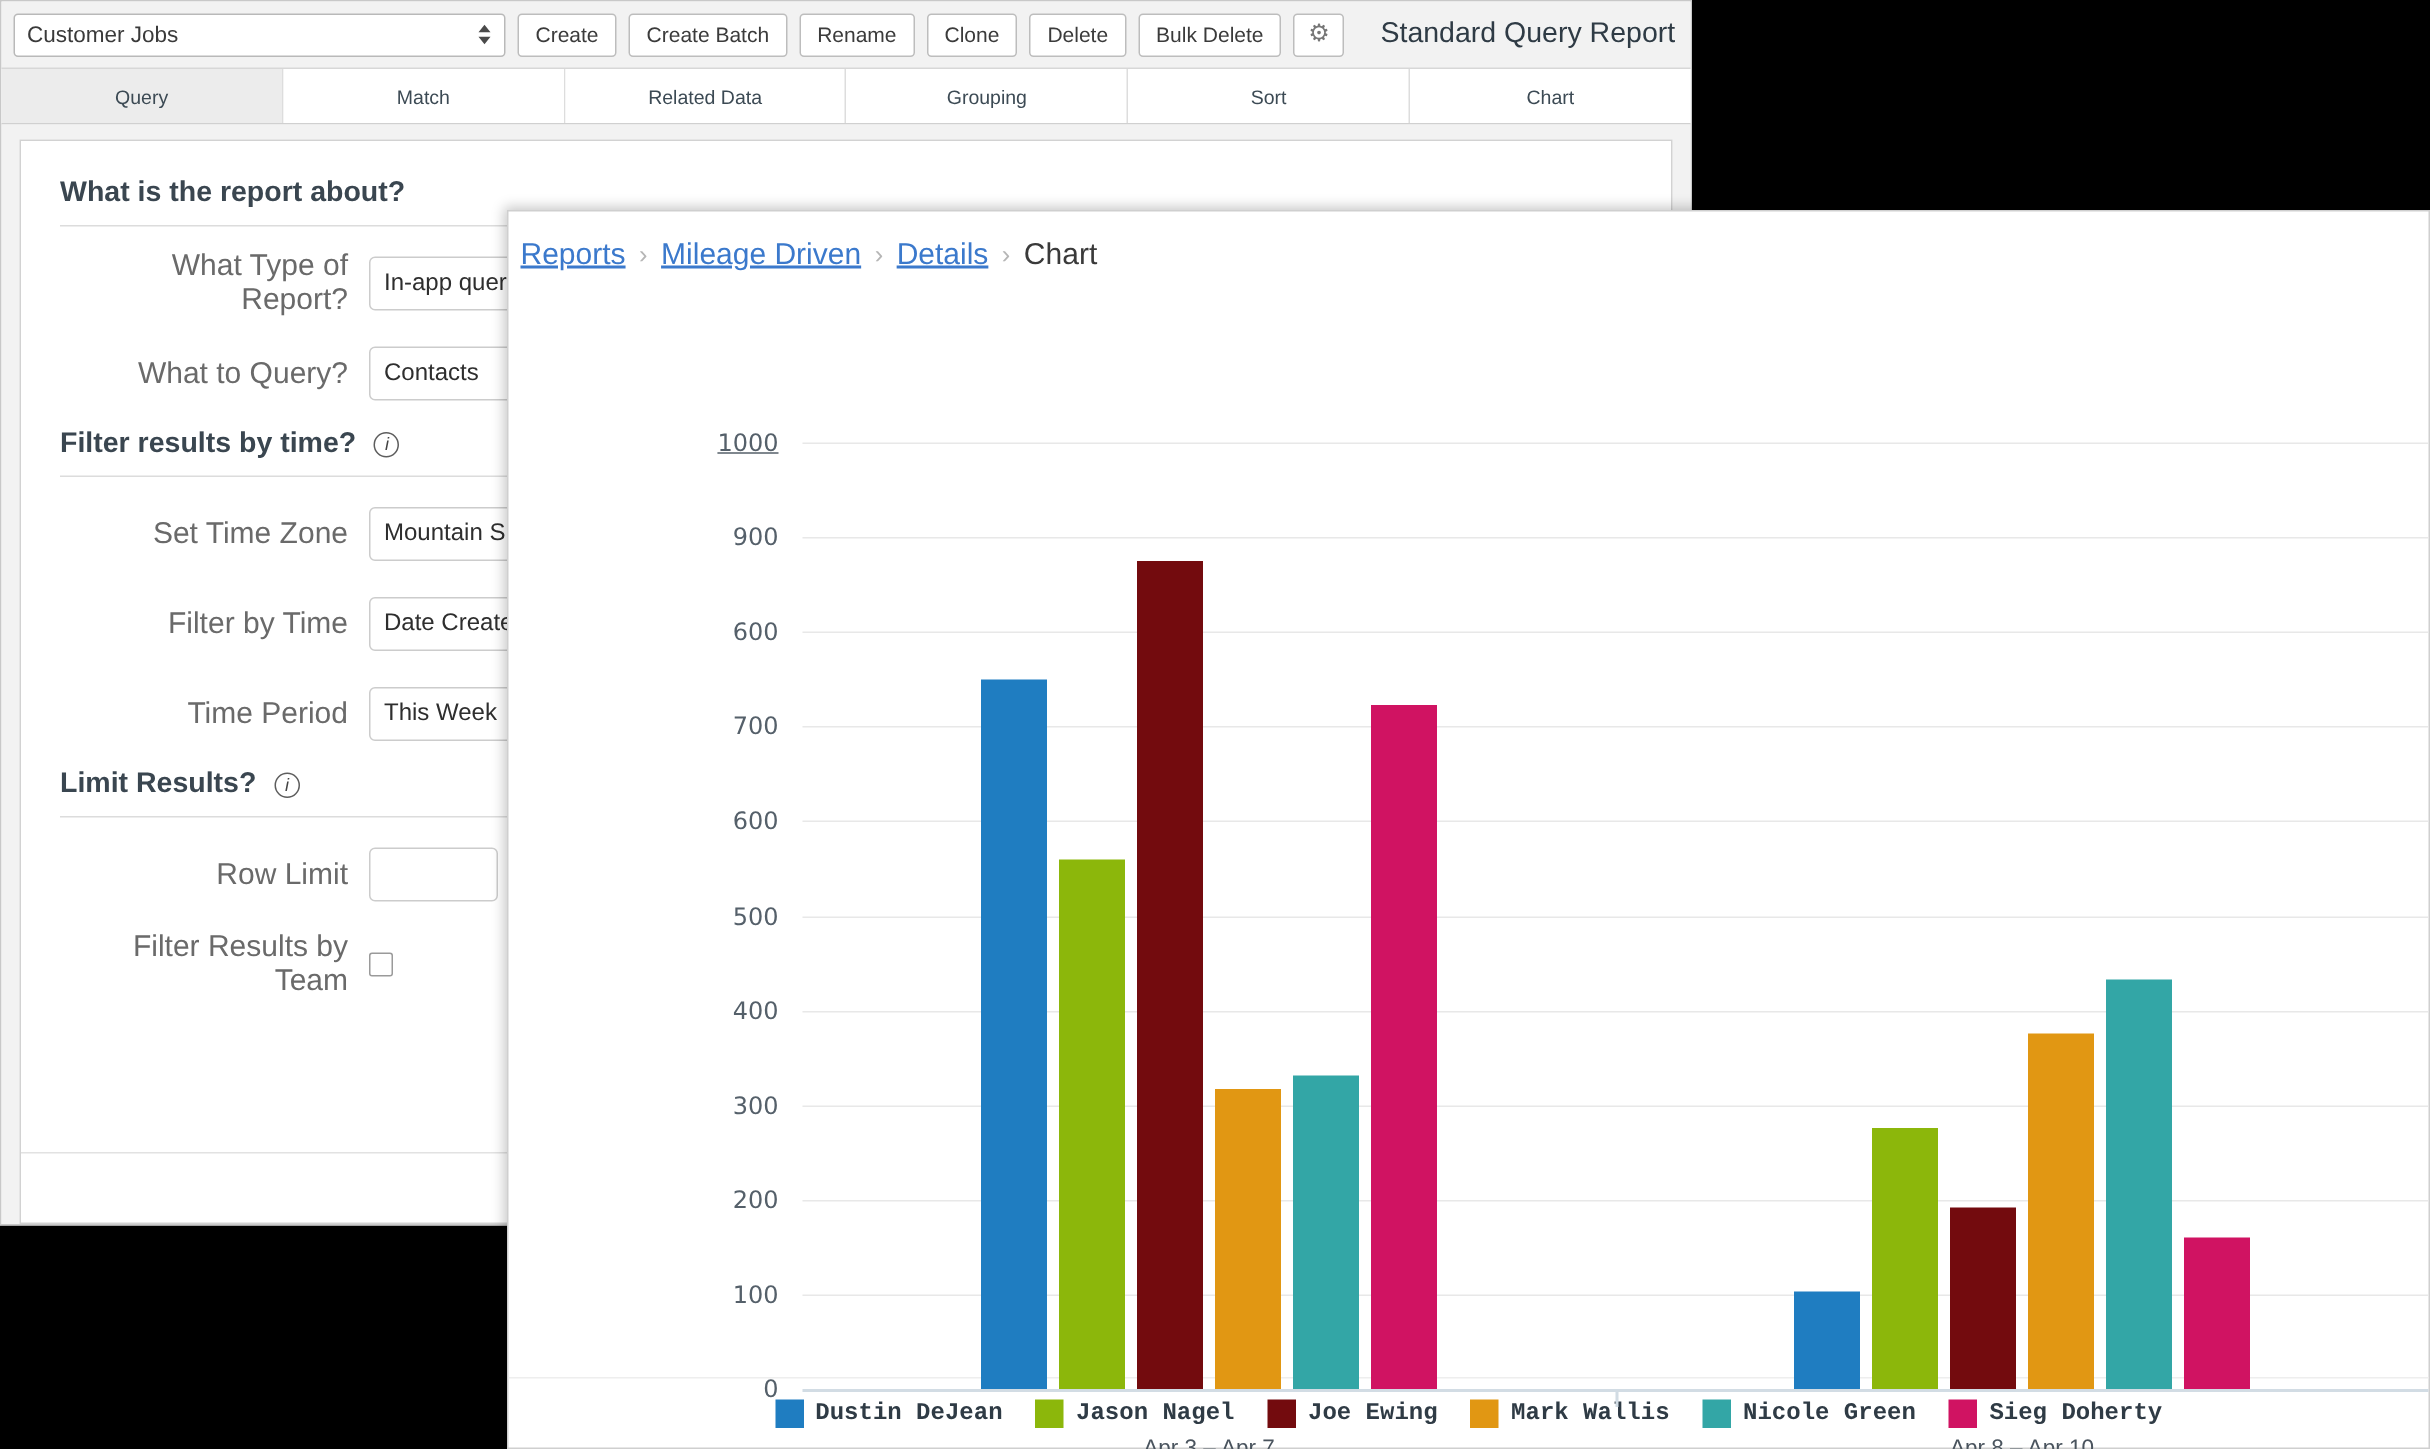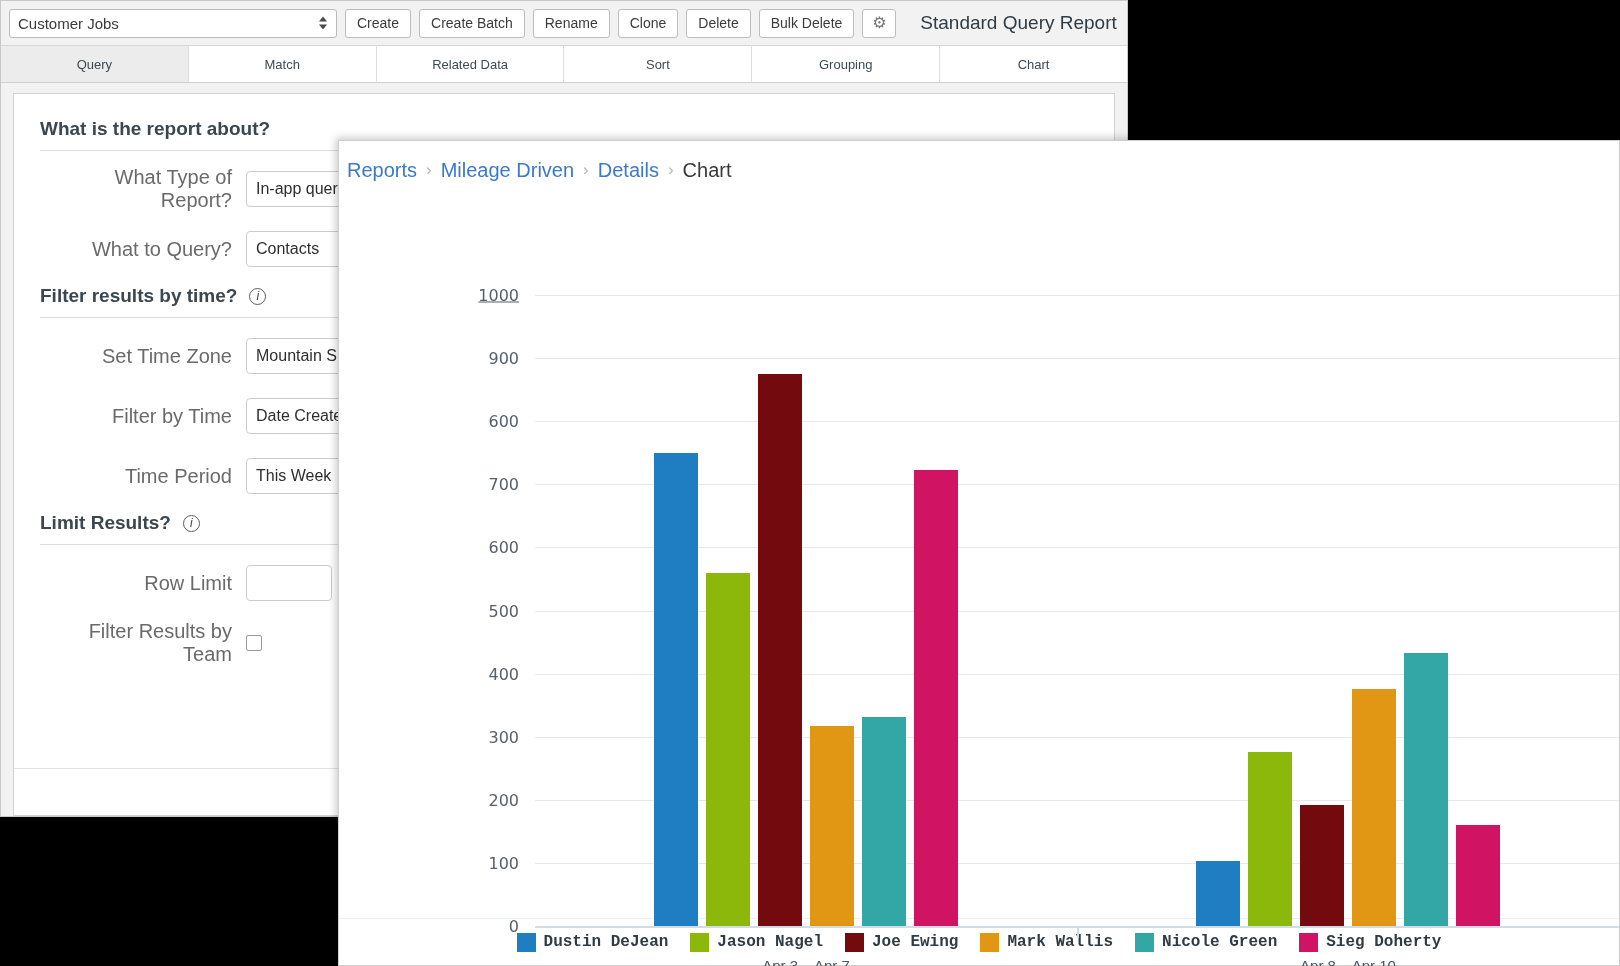--- a/index.html
+++ b/index.html
@@ -98,21 +98,21 @@
   .chart-window{
     position:absolute;left:338px;top:140px;width:1282px;height:826px;
     background:#ffffff;border:1px solid #cfcfcf;box-sizing:border-box;
     box-shadow:-2px -2px 8px rgba(0,0,0,.22);
     display:flex;flex-direction:column;
   }
   .breadcrumb{
     height:58px;display:flex;align-items:center;padding:0 10px 0 8px;
     font-size:20px;color:#3a3a3a;gap:9px;box-sizing:border-box;
   }
-  .crumb-link{color:#3b79cc;cursor:pointer;}
+  .crumb-link{color:#3b79cc;text-decoration:underline;cursor:pointer;}
   .crumb-cur{color:#3a3a3a;}
   .crumb-sep{color:#b6b6b6;font-size:17px;}
 
   .chart-area{flex:1;position:relative;}
   .plot{
     position:absolute;left:196px;top:96px;width:1084px;height:631px;
   }
   .gridline{position:absolute;left:0;right:0;height:1px;background:#e8e8e8;}
   .ytick{
     position:absolute;right:1100px;width:120px;text-align:right;
@@ -164,22 +164,22 @@
         <span class="gear">⚙</span>
       </div>
 
       <div class="report-title">Standard Query Report</div>
     </div>
 
     <div class="qw-tabs">
       <div class="qw-tab active">Query</div>
       <div class="qw-tab">Match</div>
       <div class="qw-tab">Related Data</div>
+      <div class="qw-tab">Grouping</div>
       <div class="qw-tab">Sort</div>
-      <div class="qw-tab">Grouping</div>
       <div class="qw-tab">Chart</div>
     </div>
 
     <div class="qw-body">
       <div class="panel">
 
 
         <div class="panel-body">
 
           <div class="sect-title">

